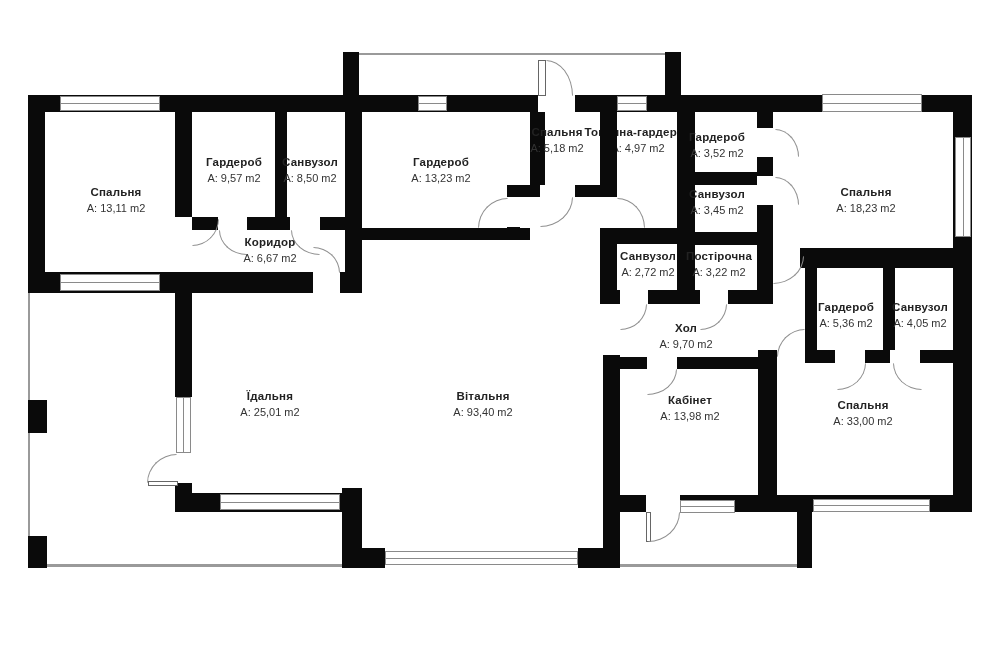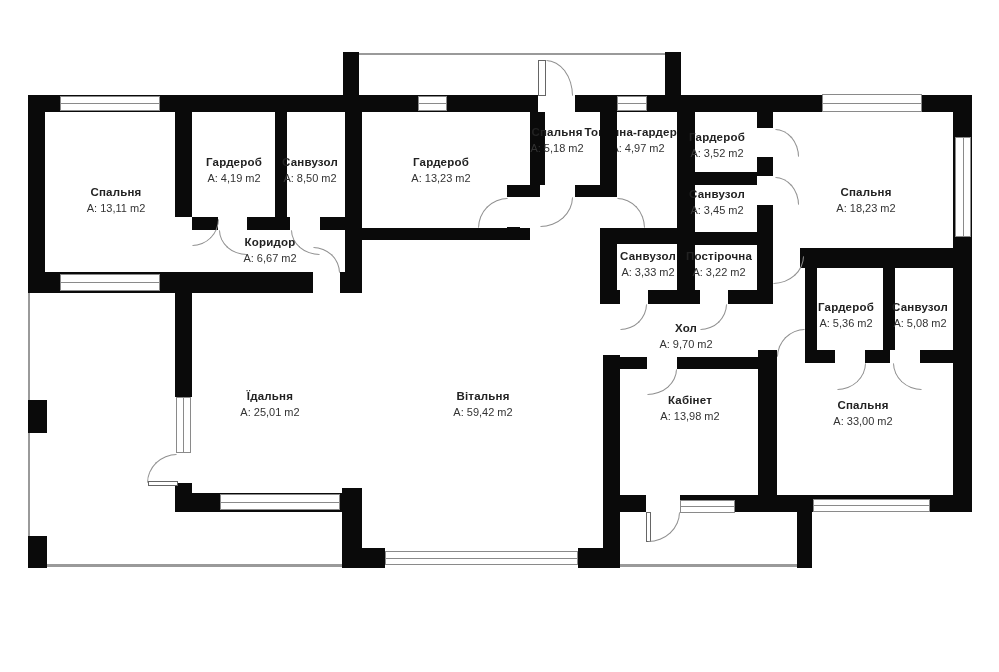--- a/index.html
+++ b/index.html
@@ -123,21 +123,21 @@
   <div class="arc bl" style="left:893px;top:363px;width:29px;height:27px;"></div>
   <div class="arc tl" style="left:147px;top:454px;width:30px;height:29px;"></div>
   <div class="arc br" style="left:648px;top:512px;width:32px;height:30px;"></div>
 
   <div class="room-label" style="left:116px;top:186px;">
     <div class="rn">Спальня</div>
     <div class="ra">A: 13,11 m2</div>
   </div>
   <div class="room-label" style="left:234px;top:156px;">
     <div class="rn">Гардероб</div>
-    <div class="ra">A: 4,19 m2</div>
+    <div class="ra">A: 9,57 m2</div>
   </div>
   <div class="room-label" style="left:310px;top:156px;">
     <div class="rn">Санвузол</div>
     <div class="ra">A: 8,50 m2</div>
   </div>
   <div class="room-label" style="left:270px;top:236px;">
     <div class="rn">Коридор</div>
     <div class="ra">A: 6,67 m2</div>
   </div>
   <div class="room-label" style="left:441px;top:156px;">
@@ -159,45 +159,45 @@
   <div class="room-label" style="left:717px;top:188px;">
     <div class="rn">Санвузол</div>
     <div class="ra">A: 3,45 m2</div>
   </div>
   <div class="room-label" style="left:866px;top:186px;">
     <div class="rn">Спальня</div>
     <div class="ra">A: 18,23 m2</div>
   </div>
   <div class="room-label" style="left:648px;top:250px;">
     <div class="rn">Санвузол</div>
-    <div class="ra">A: 3,33 m2</div>
+    <div class="ra">A: 2,72 m2</div>
   </div>
   <div class="room-label" style="left:719px;top:250px;">
     <div class="rn">Постірочна</div>
     <div class="ra">A: 3,22 m2</div>
   </div>
   <div class="room-label" style="left:686px;top:322px;">
     <div class="rn">Хол</div>
     <div class="ra">A: 9,70 m2</div>
   </div>
   <div class="room-label" style="left:846px;top:301px;">
     <div class="rn">Гардероб</div>
     <div class="ra">A: 5,36 m2</div>
   </div>
   <div class="room-label" style="left:920px;top:301px;">
     <div class="rn">Санвузол</div>
-    <div class="ra">A: 5,08 m2</div>
+    <div class="ra">A: 4,05 m2</div>
   </div>
   <div class="room-label" style="left:270px;top:390px;">
     <div class="rn">Їдальня</div>
     <div class="ra">A: 25,01 m2</div>
   </div>
   <div class="room-label" style="left:483px;top:390px;">
     <div class="rn">Вітальня</div>
-    <div class="ra">A: 59,42 m2</div>
+    <div class="ra">A: 93,40 m2</div>
   </div>
   <div class="room-label" style="left:690px;top:394px;">
     <div class="rn">Кабінет</div>
     <div class="ra">A: 13,98 m2</div>
   </div>
   <div class="room-label" style="left:863px;top:399px;">
     <div class="rn">Спальня</div>
     <div class="ra">A: 33,00 m2</div>
   </div>
 

